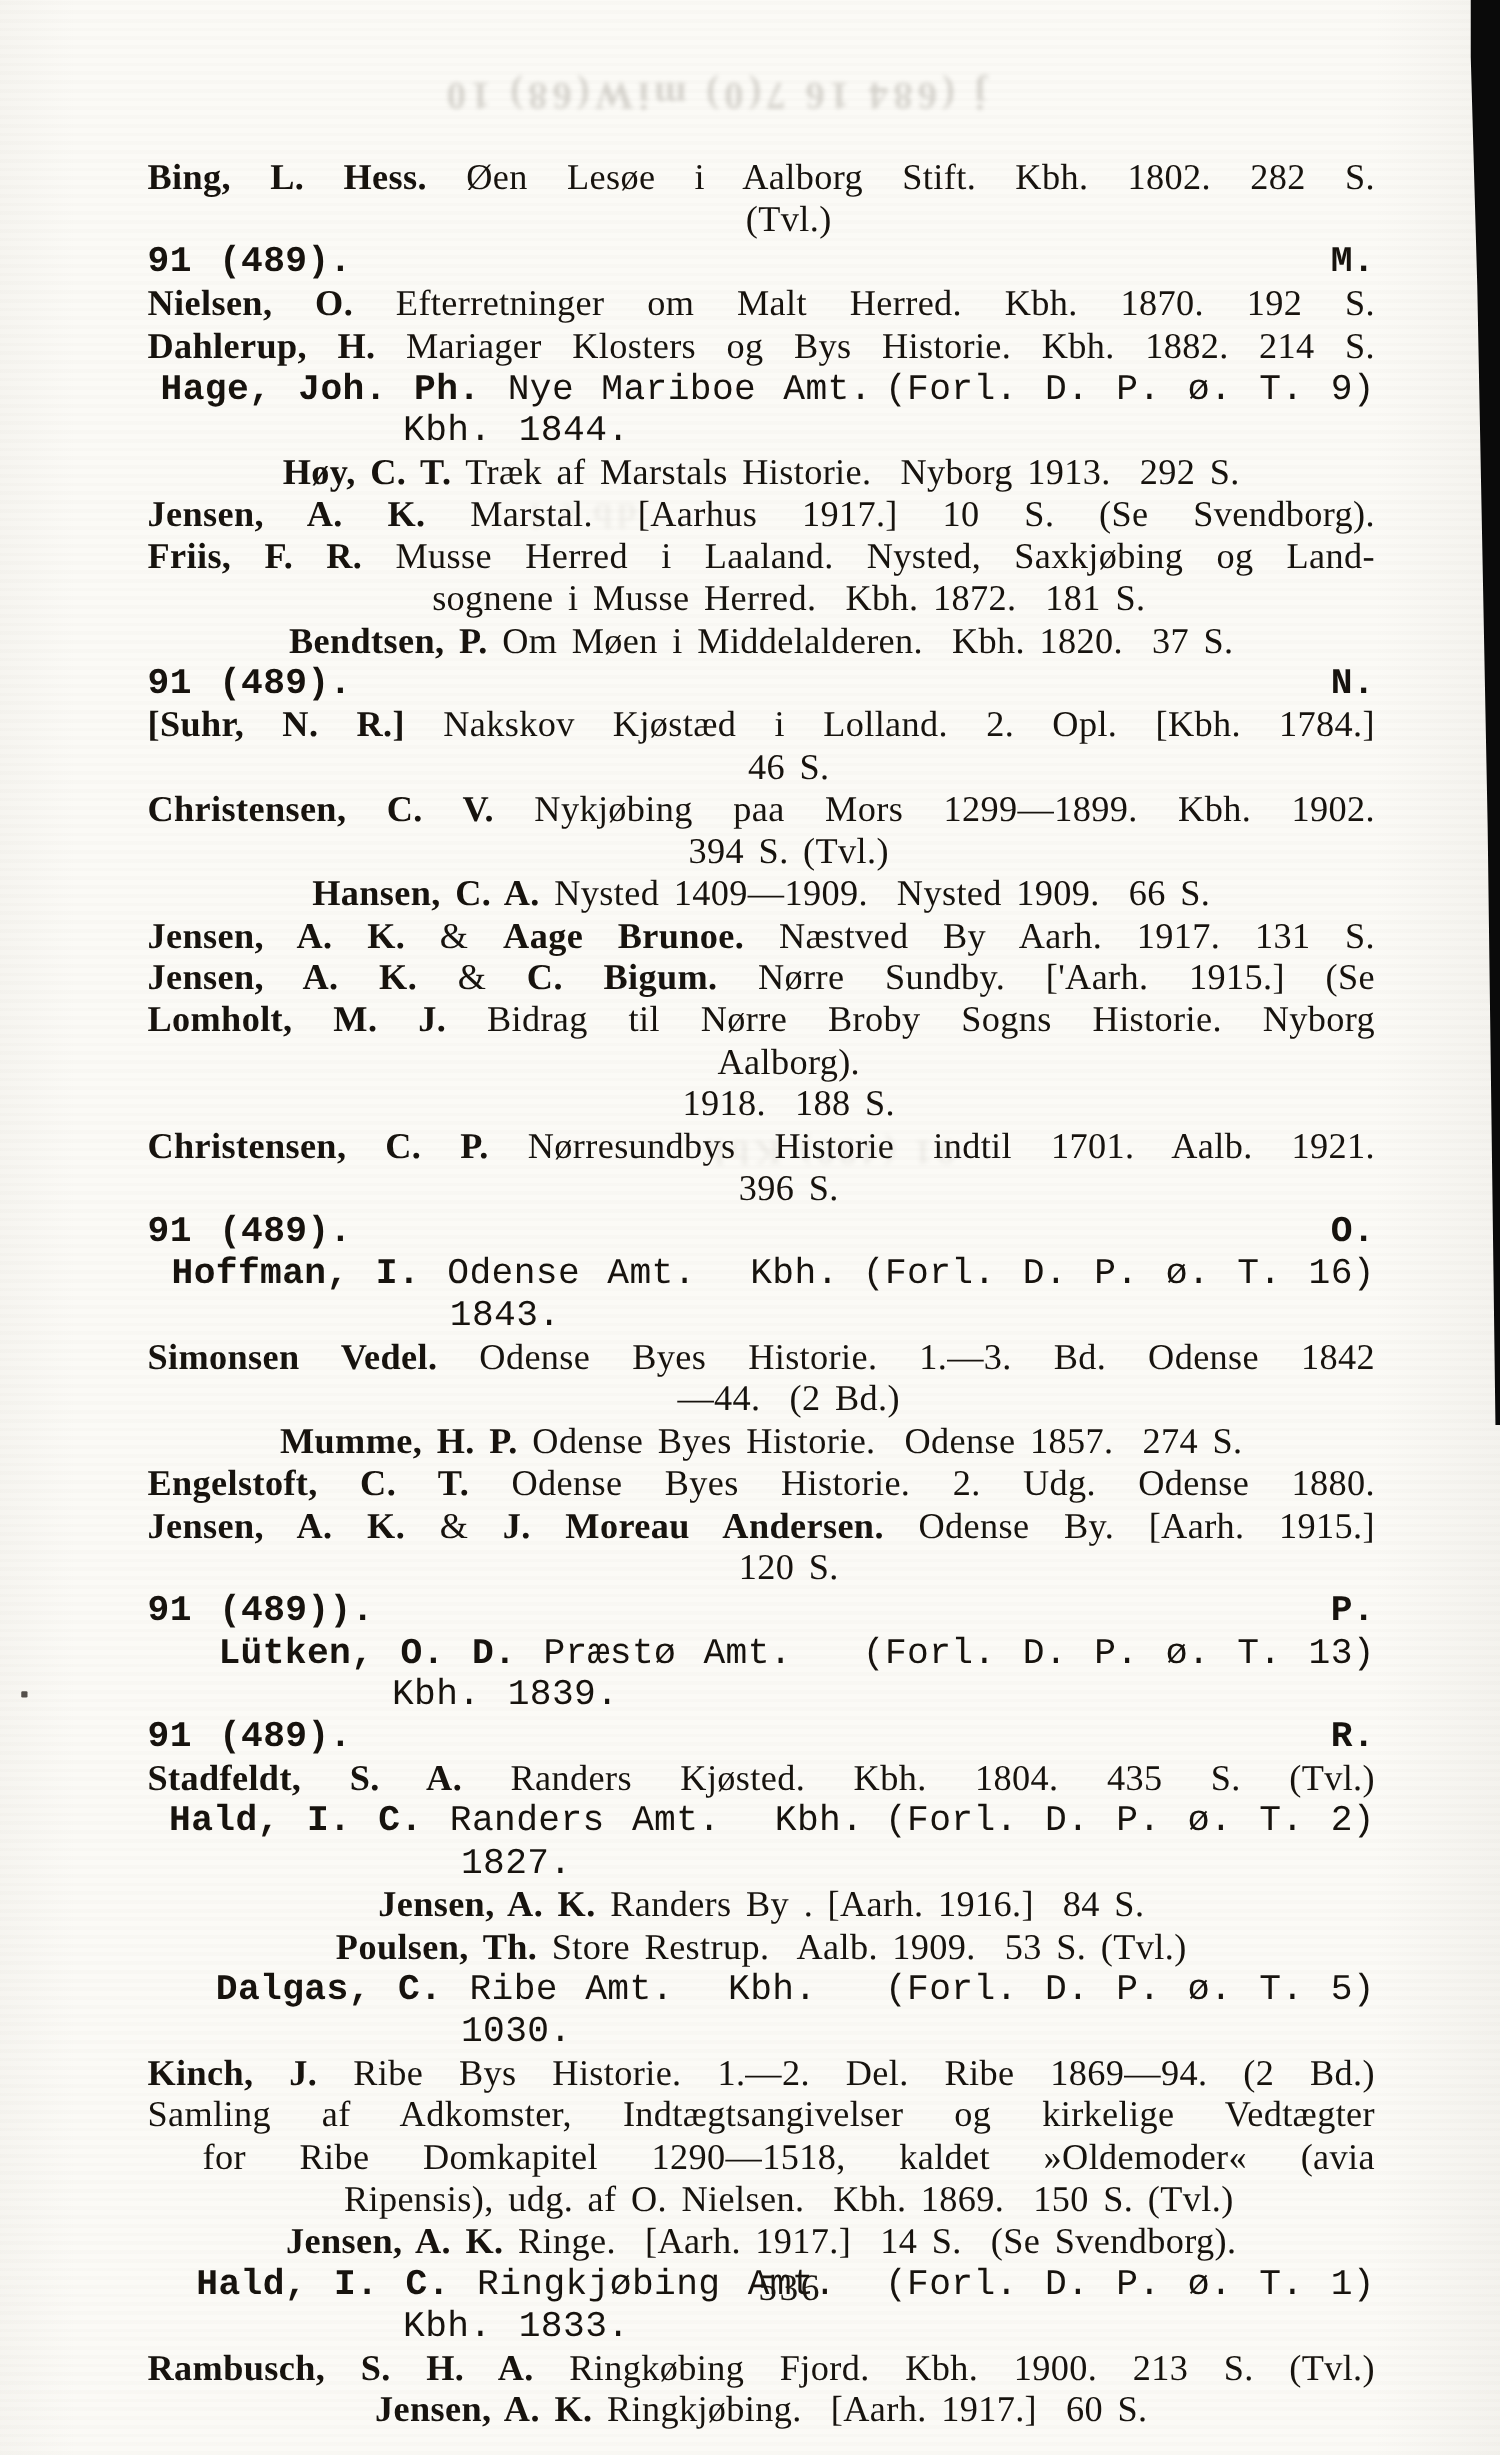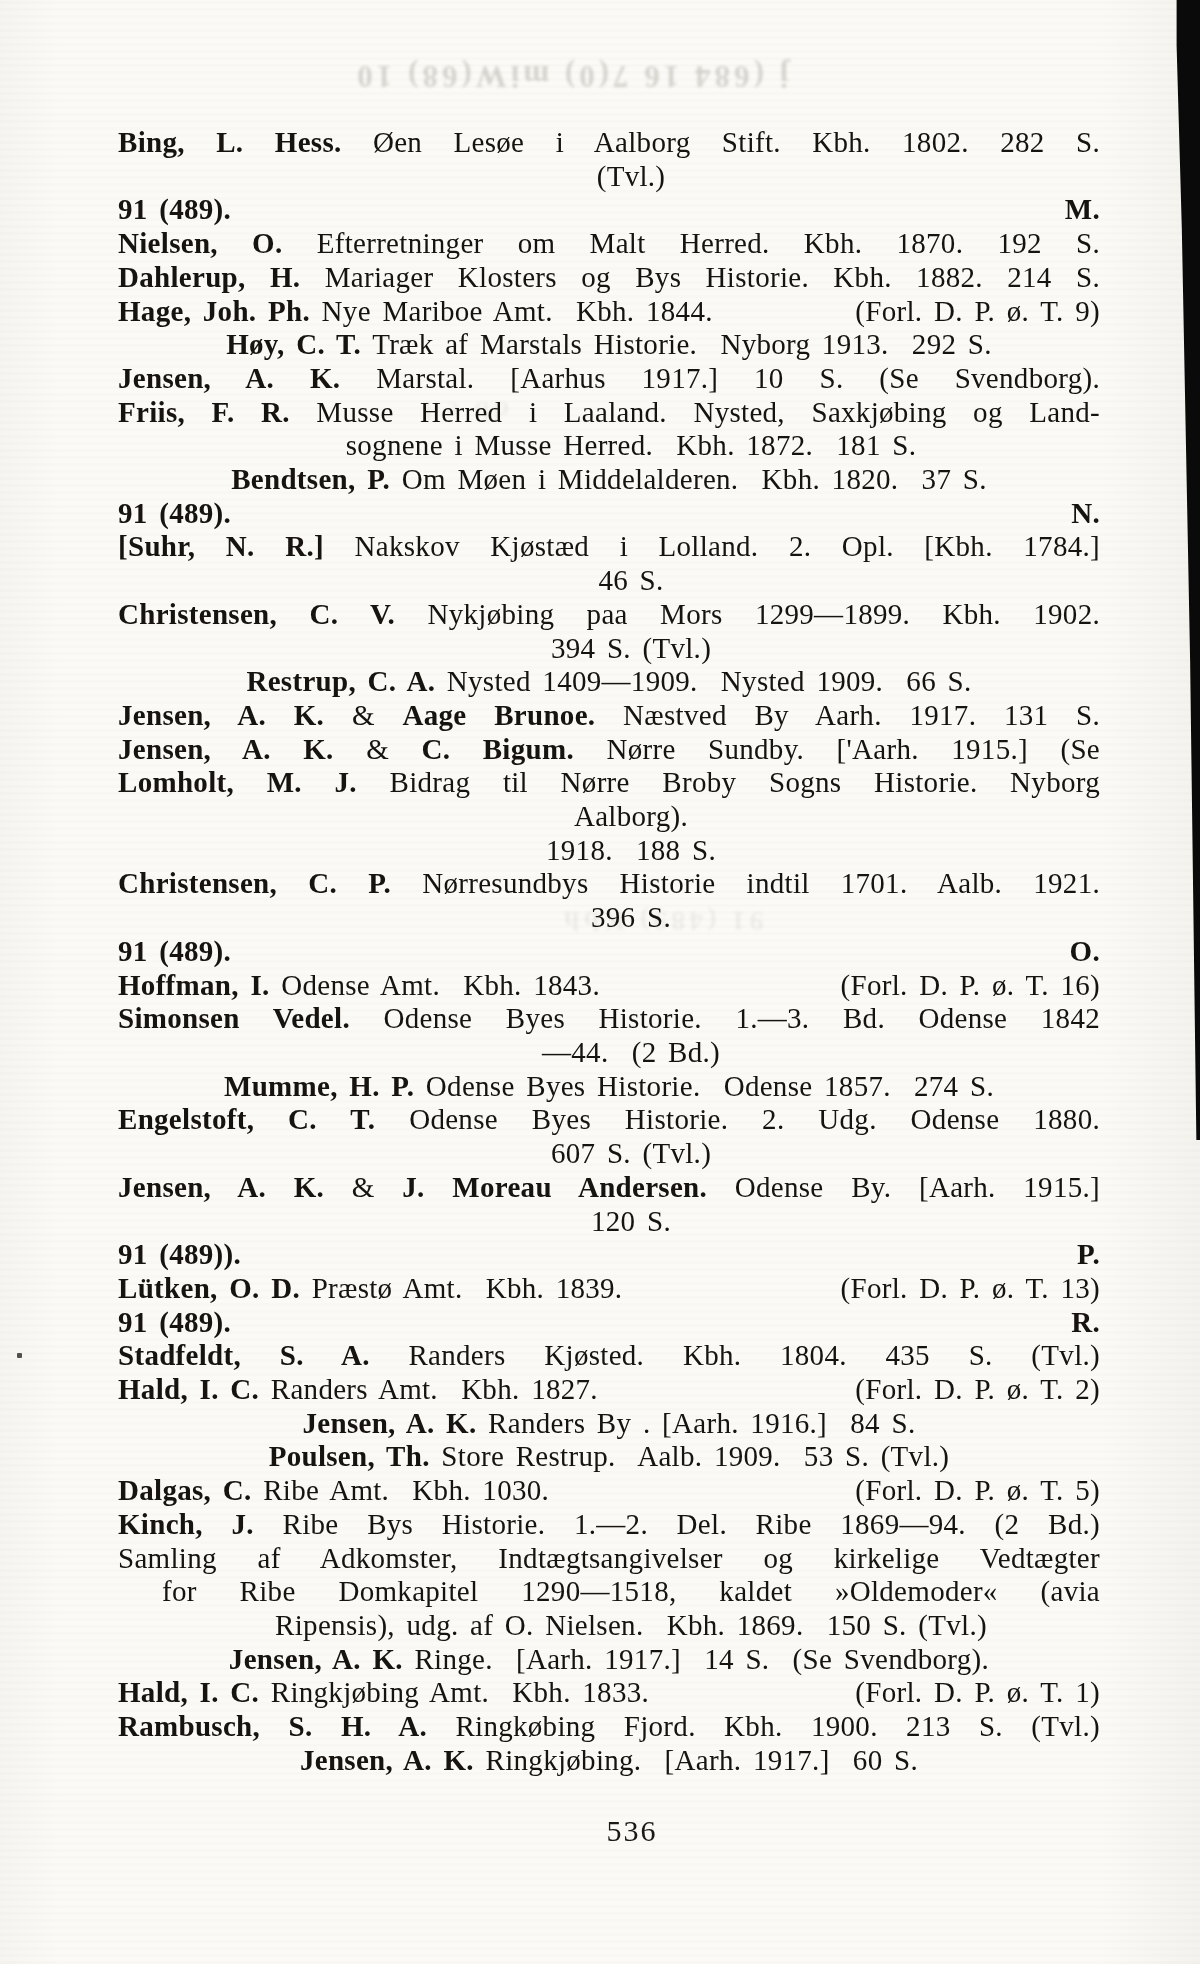--- a/index.html
+++ b/index.html
@@ -42,21 +42,21 @@
     position:absolute;left:118px;top:126px;width:982px;
     font-size:29px;
     line-height:33.7px;
     word-spacing:0.14em;
     letter-spacing:0.3px;
   }
   .line{white-space:pre-wrap;text-align:center;}
   .line .bold{font-weight:bold;}
   .line.ind{padding-left:44px;}
   .line.just{white-space:normal;text-align:justify;text-align-last:justify;}
-  .line.flexr{display:flex;justify-content:space-between;white-space:pre-wrap;}
+  .line.flexr{display:flex;justify-content:space-between;white-space:pre-wrap;font-family:Liberation Mono, monospace;}
   .line.flexr .rseg{white-space:pre;}
   .pageno{
     position:absolute;top:1814px;left:32px;width:1200px;
     text-align:center;font-size:30px;letter-spacing:2px;color:#1c1812;
   }
 </style>
 </head>
 <body>
 
 <div class="page">
@@ -76,35 +76,34 @@
       <div class="line"><span class="lseg"><span class="bold">Høy, C. T.</span><span> Træk af Marstals Historie.  Nyborg 1913.  292 S.</span></span></div>
       <div class="line just"><span class="lseg"><span class="bold">Jensen, A. K.</span><span> Marstal. [Aarhus 1917.] 10 S. (Se Svendborg).</span></span></div>
       <div class="line just"><span class="lseg"><span class="bold">Friis, F. R.</span><span> Musse Herred i Laaland. Nysted, Saxkjøbing og Land-</span></span></div>
       <div class="line ind"><span class="lseg"><span>sognene i Musse Herred.  Kbh. 1872.  181 S.</span></span></div>
       <div class="line"><span class="lseg"><span class="bold">Bendtsen, P.</span><span> Om Møen i Middelalderen.  Kbh. 1820.  37 S.</span></span></div>
       <div class="line flexr"><span class="lseg"><span class="bold">91 (489).</span></span><span class="rseg bold">N.</span></div>
       <div class="line just"><span class="lseg"><span class="bold">[Suhr, N. R.]</span><span> Nakskov Kjøstæd i Lolland. 2. Opl. [Kbh. 1784.]</span></span></div>
       <div class="line ind"><span class="lseg"><span>46 S.</span></span></div>
       <div class="line just"><span class="lseg"><span class="bold">Christensen, C. V.</span><span> Nykjøbing paa Mors 1299—1899. Kbh. 1902.</span></span></div>
       <div class="line ind"><span class="lseg"><span>394 S. (Tvl.)</span></span></div>
-      <div class="line"><span class="lseg"><span class="bold">Restrup, C. A.</span><span> Nysted 1409—1909.  Nysted 1909.  66 S.</span></span></div>
+      <div class="line"><span class="lseg"><span class="bold">Hansen, C. A.</span><span> Nysted 1409—1909.  Nysted 1909.  66 S.</span></span></div>
       <div class="line just"><span class="lseg"><span class="bold">Jensen, A. K.</span><span> &amp; </span><span class="bold">Aage Brunoe.</span><span> Næstved By Aarh. 1917. 131 S.</span></span></div>
       <div class="line just"><span class="lseg"><span class="bold">Jensen, A. K.</span><span> &amp; </span><span class="bold">C. Bigum.</span><span> Nørre Sundby. ['Aarh. 1915.] (Se</span></span></div>
       <div class="line just"><span class="lseg"><span class="bold">Lomholt, M. J.</span><span> Bidrag til Nørre Broby Sogns Historie. Nyborg</span></span></div>
       <div class="line ind"><span class="lseg"><span>Aalborg).</span></span></div>
       <div class="line ind"><span class="lseg"><span>1918.  188 S.</span></span></div>
       <div class="line just"><span class="lseg"><span class="bold">Christensen, C. P.</span><span> Nørresundbys Historie indtil 1701. Aalb. 1921.</span></span></div>
       <div class="line ind"><span class="lseg"><span>396 S.</span></span></div>
       <div class="line flexr"><span class="lseg"><span class="bold">91 (489).</span></span><span class="rseg bold">O.</span></div>
       <div class="line flexr"><span class="lseg"><span class="bold">Hoffman, I.</span><span> Odense Amt.  Kbh. 1843.</span></span><span class="rseg">(Forl. D. P. ø. T. 16)</span></div>
       <div class="line just"><span class="lseg"><span class="bold">Simonsen Vedel.</span><span> Odense Byes Historie. 1.—3. Bd. Odense 1842</span></span></div>
       <div class="line ind"><span class="lseg"><span>—44.  (2 Bd.)</span></span></div>
       <div class="line"><span class="lseg"><span class="bold">Mumme, H. P.</span><span> Odense Byes Historie.  Odense 1857.  274 S.</span></span></div>
       <div class="line just"><span class="lseg"><span class="bold">Engelstoft, C. T.</span><span> Odense Byes Historie. 2. Udg. Odense 1880.</span></span></div>
-      <div class="line ind"><span class="lseg"><span>607 S. (Tvl.)</span></span></div>
       <div class="line just"><span class="lseg"><span class="bold">Jensen, A. K.</span><span> &amp; </span><span class="bold">J. Moreau Andersen.</span><span> Odense By. [Aarh. 1915.]</span></span></div>
       <div class="line ind"><span class="lseg"><span>120 S.</span></span></div>
       <div class="line flexr"><span class="lseg"><span class="bold">91 (489)).</span></span><span class="rseg bold">P.</span></div>
       <div class="line flexr"><span class="lseg"><span class="bold">Lütken, O. D.</span><span> Præstø Amt.  Kbh. 1839.</span></span><span class="rseg">(Forl. D. P. ø. T. 13)</span></div>
       <div class="line flexr"><span class="lseg"><span class="bold">91 (489).</span></span><span class="rseg bold">R.</span></div>
       <div class="line just"><span class="lseg"><span class="bold">Stadfeldt, S. A.</span><span> Randers Kjøsted. Kbh. 1804. 435 S. (Tvl.)</span></span></div>
       <div class="line flexr"><span class="lseg"><span class="bold">Hald, I. C.</span><span> Randers Amt.  Kbh. 1827.</span></span><span class="rseg">(Forl. D. P. ø. T. 2)</span></div>
       <div class="line"><span class="lseg"><span class="bold">Jensen, A. K.</span><span> Randers By . [Aarh. 1916.]  84 S.</span></span></div>
       <div class="line"><span class="lseg"><span class="bold">Poulsen, Th.</span><span> Store Restrup.  Aalb. 1909.  53 S. (Tvl.)</span></span></div>
       <div class="line flexr"><span class="lseg"><span class="bold">Dalgas, C.</span><span> Ribe Amt.  Kbh. 1030.</span></span><span class="rseg">(Forl. D. P. ø. T. 5)</span></div>

